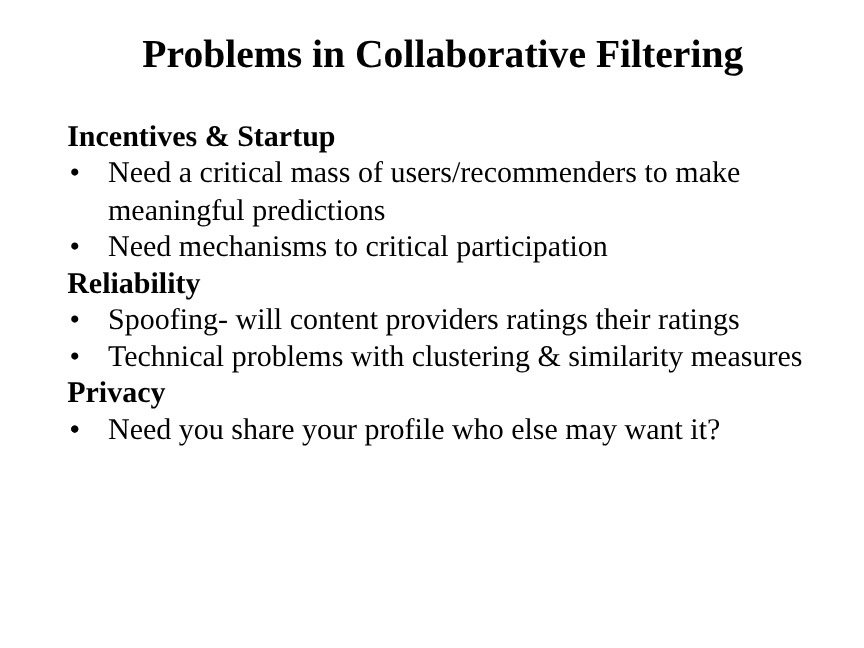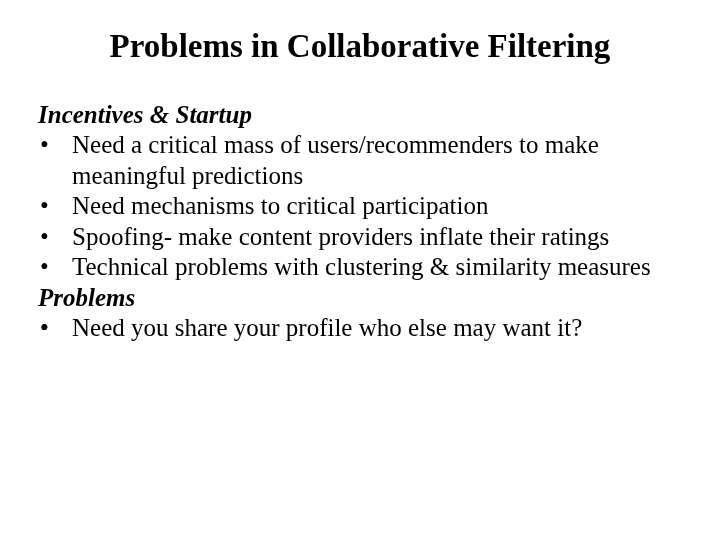--- a/index.html
+++ b/index.html
@@ -8,37 +8,36 @@
     width: 720px;
     height: 540px;
     background: #ffffff;
     font-family: "Times New Roman", Times, serif;
     color: #000000;
   }
   .slide {
     box-sizing: border-box;
     width: 720px;
     height: 540px;
-    padding: 28px 38px 20px 38px;
+    padding: 28px 38px 20px 56px;
   }
   .title {
     font-size: 33px;
     font-weight: bold;
     text-align: center;
     margin: 0 0 34px 0;
     line-height: 1.15;
   }
   .body {
     font-size: 25px;
     line-height: 1.22;
   }
   .section-head {
     font-weight: bold;
     margin: 0;
-    font-style: italic;
   }
   .bullet {
     display: flex;
     margin: 0;
   }
   .bullet .dot {
     width: 32px;
     flex: 0 0 32px;
     text-align: left;
     padding-left: 2px;
@@ -58,30 +57,31 @@
     <p class="section-head">Incentives &amp; Startup</p>
     <p class="bullet">
       <span class="dot">•</span>
       <span class="txt">Need a critical mass of users/recommenders to make meaningful predictions</span>
     </p>
     <p class="bullet">
       <span class="dot">•</span>
       <span class="txt">Need mechanisms to critical participation</span>
     </p>
 
+    <p class="section-head">Reliability</p>
     <p class="bullet">
       <span class="dot">•</span>
-      <span class="txt">Spoofing- make content providers inflate their ratings</span>
+      <span class="txt">Spoofing- will content providers ratings their ratings</span>
     </p>
     <p class="bullet">
       <span class="dot">•</span>
       <span class="txt">Technical problems with clustering &amp; similarity measures</span>
     </p>
 
-    <p class="section-head">Problems</p>
+    <p class="section-head">Privacy</p>
     <p class="bullet">
       <span class="dot">•</span>
       <span class="txt"></span>
     </p>
     <p class="bullet" style="margin-top:-1.22em;">
       <span class="dot">•</span>
       <span class="txt">Need you share your profile who else may want it?</span>
     </p>
 
   </div>

